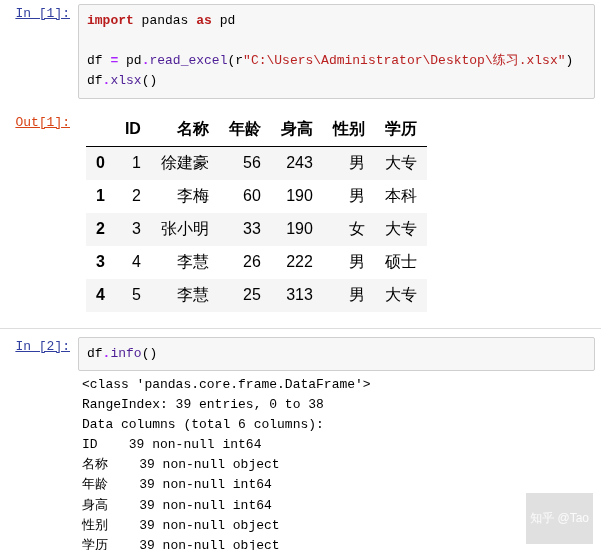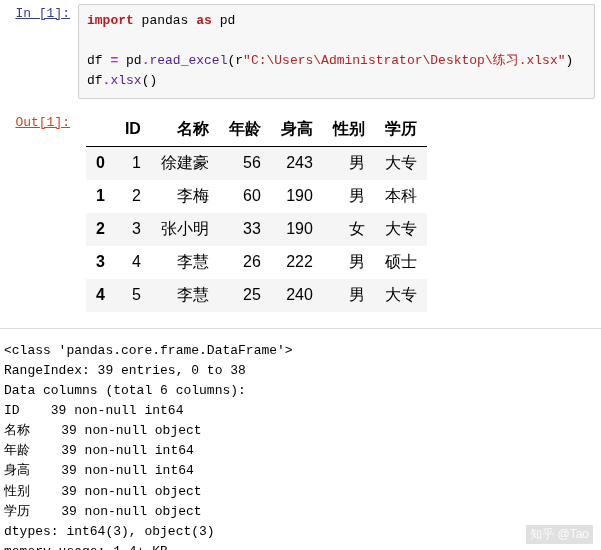--- a/index.html
+++ b/index.html
@@ -70,21 +70,21 @@
     padding: 4px 0 0 4px;
   }
   .watermark {
     position: fixed;
     right: 8px;
     bottom: 6px;
     color: rgba(255,255,255,0.85);
     font-size: 12px;
     font-family: Arial, sans-serif;
     background: rgba(0,0,0,0.12);
-    padding: 1px 4px;
+    padding: 17px 4px;
     pointer-events: none;
   }
 </style>
 </head>
 <body>
 
 <div class="cell">
   <div class="prompt in">In [1]:</div>
   <div class="cell-body">
     <div class="code-box"><span class="k-kw">import</span><span class="k-name"> pandas </span><span class="k-kw">as</span><span class="k-name"> pd</span>
@@ -144,33 +144,35 @@
           <td>26</td>
           <td>222</td>
           <td>男</td>
           <td>硕士</td>
         </tr>
         <tr>
           <th>4</th>
           <td>5</td>
           <td>李慧</td>
           <td>25</td>
-          <td>240</td>
+          <td>313</td>
           <td>男</td>
           <td>大专</td>
         </tr>
       </tbody>
     </table>
   </div>
 </div>
 
 <div class="divider"></div>
 
 <div class="cell">
+  <div class="prompt in">In [2]:</div>
   <div class="cell-body">
+    <div class="code-box"><span class="k-name">df</span><span class="k-op">.</span><span class="k-call">info</span><span>()</span></div>
     <div class="text-out">&lt;class 'pandas.core.frame.DataFrame'&gt;
 RangeIndex: 39 entries, 0 to 38
 Data columns (total 6 columns):
 ID    39 non-null int64
 名称    39 non-null object
 年龄    39 non-null int64
 身高    39 non-null int64
 性别    39 non-null object
 学历    39 non-null object
 dtypes: int64(3), object(3)

